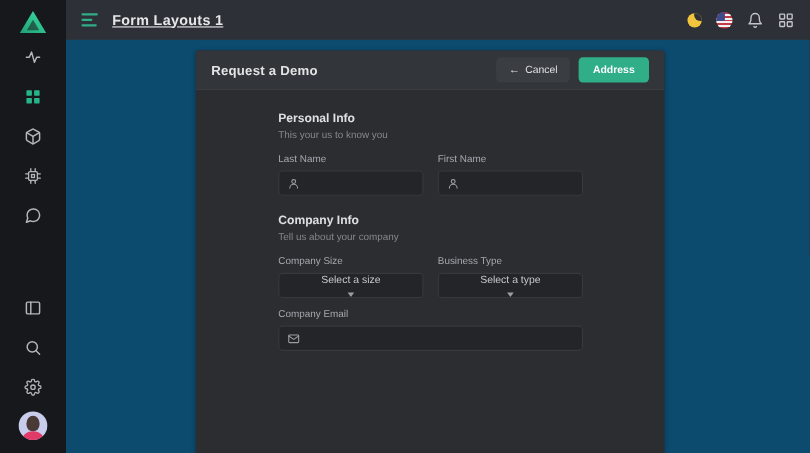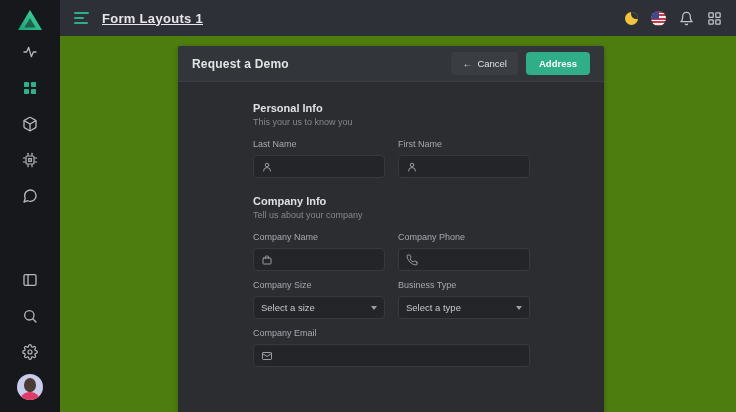--- a/index.html
+++ b/index.html
@@ -58,21 +58,21 @@
   .tb-icon svg { width: 15px; height: 15px; }
   .moon { width: 13px; height: 13px; border-radius: 50%; background: #f2c53d; position: relative; overflow: hidden; }
   .moon::after { content: ""; position: absolute; top: -4px; right: -4px; width: 11px; height: 11px; border-radius: 50%; background: #2d3036; }
   .flag {
     width: 15px; height: 15px; border-radius: 50%; overflow: hidden; position: relative;
     background: repeating-linear-gradient(180deg, #c43a47 0 1.7px, #f2f2f2 1.7px 3.4px);
   }
   .flag::before { content: ""; position: absolute; top: 0; left: 0; width: 8px; height: 8px; background: #3f4a8c; }
 
   
-  .content { position: absolute; left: 60px; top: 36px; right: 0; bottom: 0; background: #4d7c0f; }
+  .content { position: absolute; left: 60px; top: 36px; right: 0; bottom: 0; background: #0c4a6e; }
   .card {
     position: absolute; left: 118px; top: 10px; width: 426px; bottom: -6px;
     background: #2b2d31; border-radius: 3px 3px 0 0; box-shadow: 0 1px 4px rgba(0,0,0,.25);
   }
   .card-header {
     height: 36px; background: #323539; border-bottom: 1px solid #3b3e43;
     display: flex; align-items: center; padding: 0 14px; border-radius: 3px 3px 0 0;
   }
   .card-title { font-size: 12px; font-weight: 700; color: #e3e4e6; letter-spacing: .2px; }
   .btn { border: none; border-radius: 4px; font-family: inherit; font-size: 9.5px; cursor: pointer; display: inline-flex; align-items: center; gap: 5px; }
@@ -90,21 +90,21 @@
   .field label { display: block; font-size: 9px; color: #a6a8af; margin-bottom: 6px; }
   .control {
     height: 23px; background: #232528; border: 1px solid #36393e; border-radius: 4px;
     display: flex; align-items: center; padding: 0 7px; gap: 6px; cursor: text;
   }
   .control svg { width: 12px; height: 12px; color: #9b9da4; flex: none; }
   .control input {
     flex: 1; min-width: 0; background: transparent; border: none; outline: none;
     color: #dfe0e3; font-family: inherit; font-size: 9.5px;
   }
-  .select { cursor: pointer; }
+  .select { cursor: pointer; flex-direction: column; }
   .select .value { font-size: 9.5px; color: #c6c8cd; flex: 1; }
   .chev { width: 0; height: 0; border-left: 3.5px solid transparent; border-right: 3.5px solid transparent; border-top: 4px solid #9b9da4; flex: none; }
 </style>
 </head>
 <body>
 
 <aside class="sidebar">
   <svg class="logo" viewBox="0 0 26 24">
     <defs>
       <linearGradient id="lg" x1="0" y1="1" x2="1" y2="0">
@@ -257,41 +257,20 @@
             </div>
           </div>
         </div>
 
       </div>
 
       <div class="section-company">
         <h3 class="section-heading">Company Info</h3>
         <p class="section-sub">Tell us about your company</p>
 
-        <div class="row">
-          <div class="field">
-            <label>Company Name</label>
-            <div class="control">
-              <svg viewBox="0 0 24 24" fill="none" stroke="currentColor" stroke-width="2" stroke-linecap="round" stroke-linejoin="round">
-                  <rect x="4" y="8" width="16" height="12" rx="1.5"></rect>
-                  <path d="M9 8V6a2 2 0 0 1 2-2h2a2 2 0 0 1 2 2v2"></path>
-                </svg>
-              <input type="text" value="" style="">
-            </div>
-          </div>
-          <div class="field">
-            <label>Company Phone</label>
-            <div class="control">
-              <svg viewBox="0 0 24 24" fill="none" stroke="currentColor" stroke-width="2" stroke-linecap="round" stroke-linejoin="round">
-                  <path d="M22 16.92v3a2 2 0 0 1-2.18 2 19.79 19.79 0 0 1-8.63-3.07 19.5 19.5 0 0 1-6-6A19.79 19.79 0 0 1 2.08 4.18 2 2 0 0 1 4.06 2h3a2 2 0 0 1 2 1.72c.13.96.36 1.9.7 2.81a2 2 0 0 1-.45 2.11L8.09 9.91a16 16 0 0 0 6 6l1.27-1.27a2 2 0 0 1 2.11-.45c.91.34 1.85.57 2.81.7A2 2 0 0 1 22 16.92z"></path>
-                </svg>
-              <input type="text" value="" style="">
-            </div>
-          </div>
-        </div>
 
         <div class="row">
           <div class="field">
             <label>Company Size</label>
             <div class="control select">
               <span class="value">Select a size</span>
               <span class="chev"></span>
             </div>
           </div>
           <div class="field">

